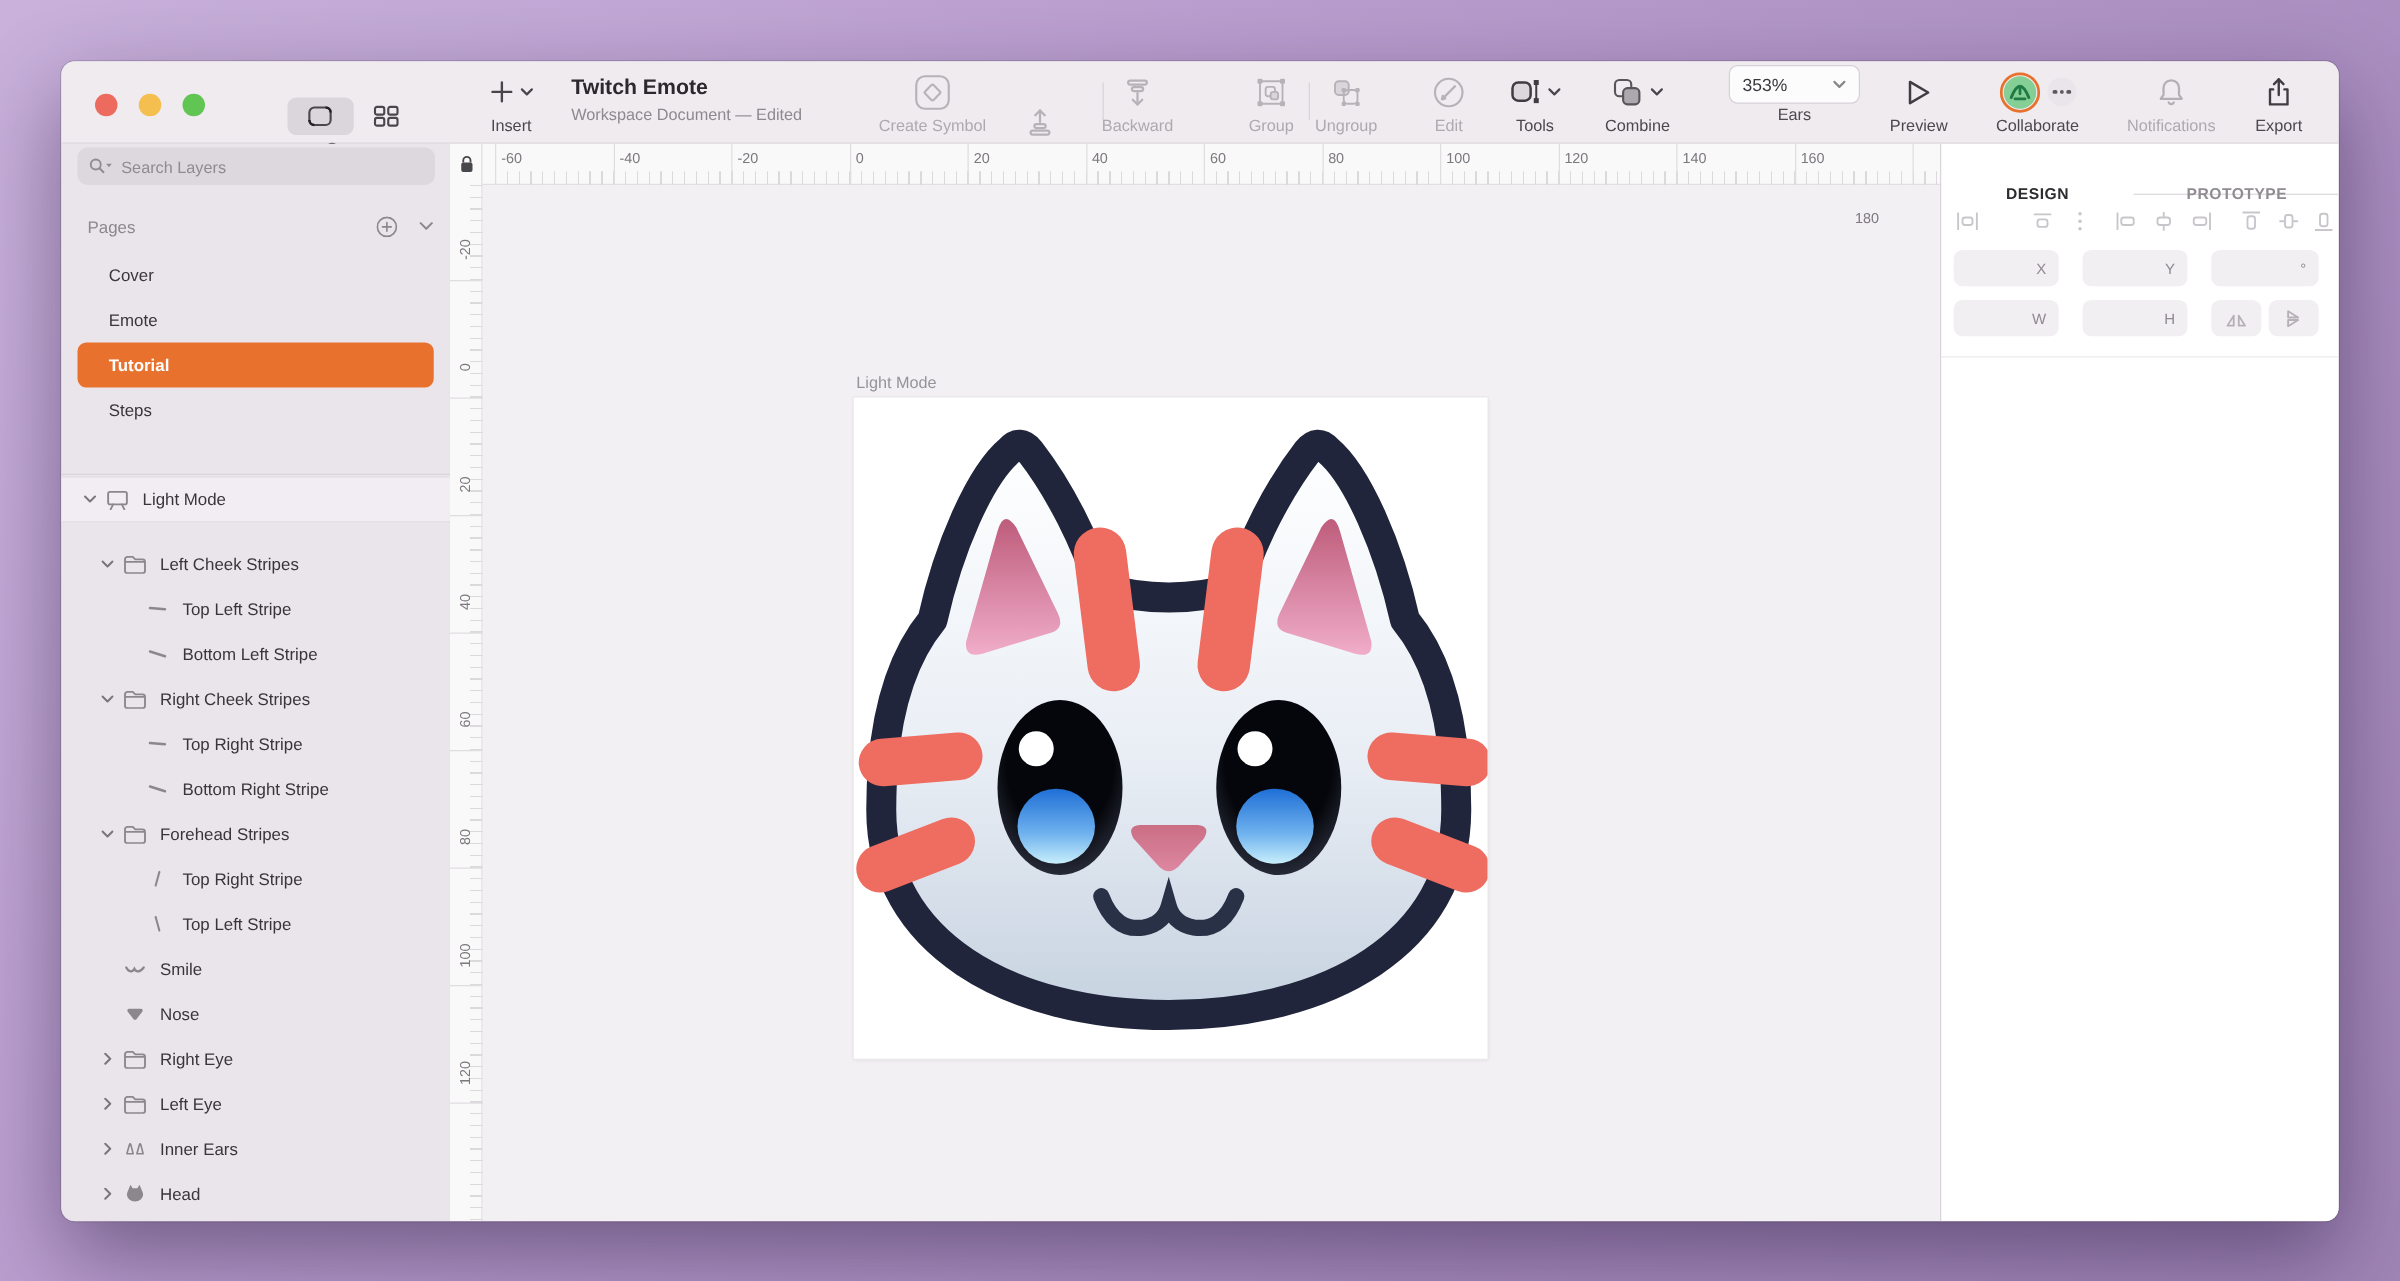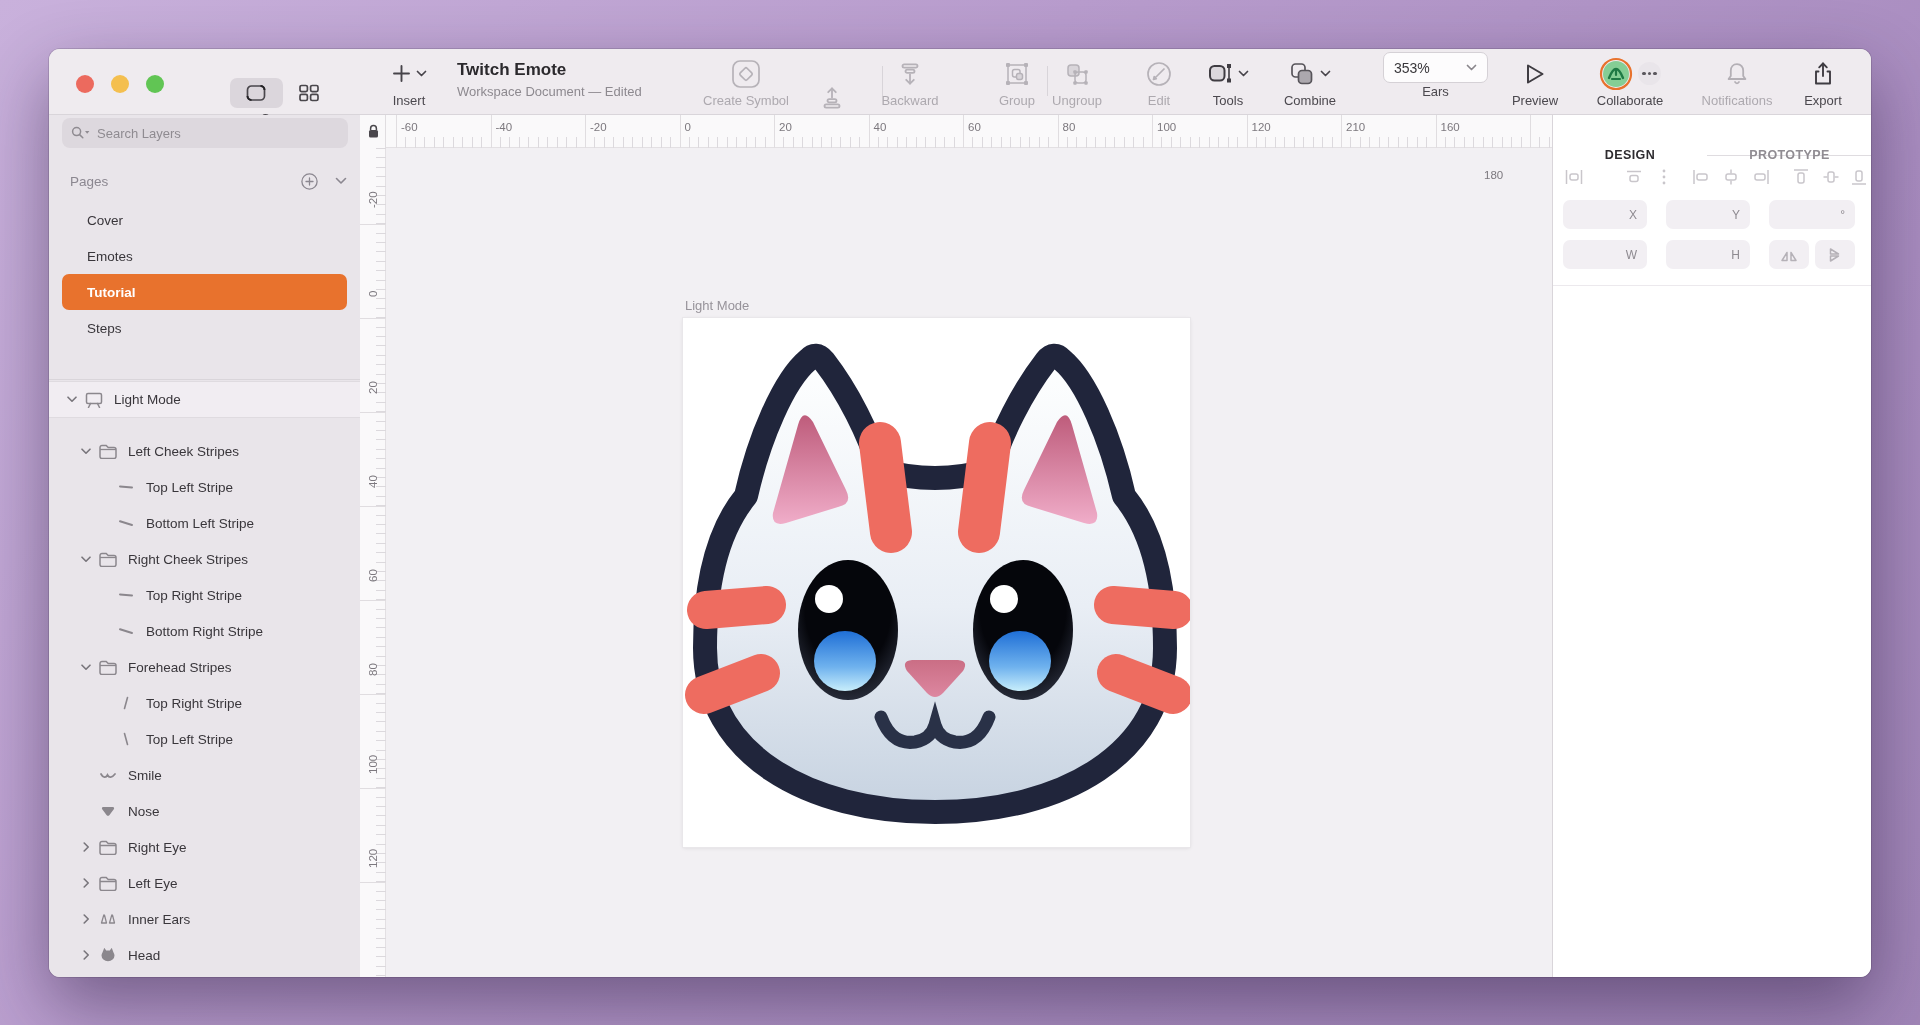--- a/index.html
+++ b/index.html
@@ -386,21 +386,21 @@
               <path d="M1.5 1.5l4.5 4.5 4.5-4.5" fill="none" stroke="#8B8790" stroke-width="1.6" stroke-linecap="round" stroke-linejoin="round"></path>
             </svg>
           </span>
       </div>
 
       <div class="pages-list">
           <div class="page-row">
             <span>Cover</span>
           </div>
           <div class="page-row">
-            <span>Emotes</span>
+            <span>Emote</span>
           </div>
           <div class="page-row selected">
             <span>Tutorial</span>
           </div>
           <div class="page-row">
             <span>Steps</span>
           </div>
         </div>
       <div class="side-div"></div>
       <div class="layers">
@@ -661,21 +661,21 @@
           <span class="h-num" style="left: 513.5px;">40</span>
           <div class="h-major" style="left: 603px;"></div>
           <span class="h-num" style="left: 608px;">60</span>
           <div class="h-major" style="left: 697.5px;"></div>
           <span class="h-num" style="left: 702.5px;">80</span>
           <div class="h-major" style="left: 792px;"></div>
           <span class="h-num" style="left: 797px;">100</span>
           <div class="h-major" style="left: 886.5px;"></div>
           <span class="h-num" style="left: 891.5px;">120</span>
           <div class="h-major" style="left: 981px;"></div>
-          <span class="h-num" style="left: 986px;">210</span>
+          <span class="h-num" style="left: 986px;">140</span>
           <div class="h-major" style="left: 1075.5px;"></div>
           <span class="h-num" style="left: 1080.5px;">160</span>
           <div class="h-major" style="left: 1170px;"></div>
           <span class="h-num" style="left: 1124px; margin-top: 48px;">180</span>
         </div>
       <div class="v-ruler">
         <div class="v-minor"></div>
       <div class="v-major" style="top: 76px;"></div>
           <div class="v-num" style="top: 30px;">-20</div>
           <div class="v-major" style="top: 170px;"></div>

